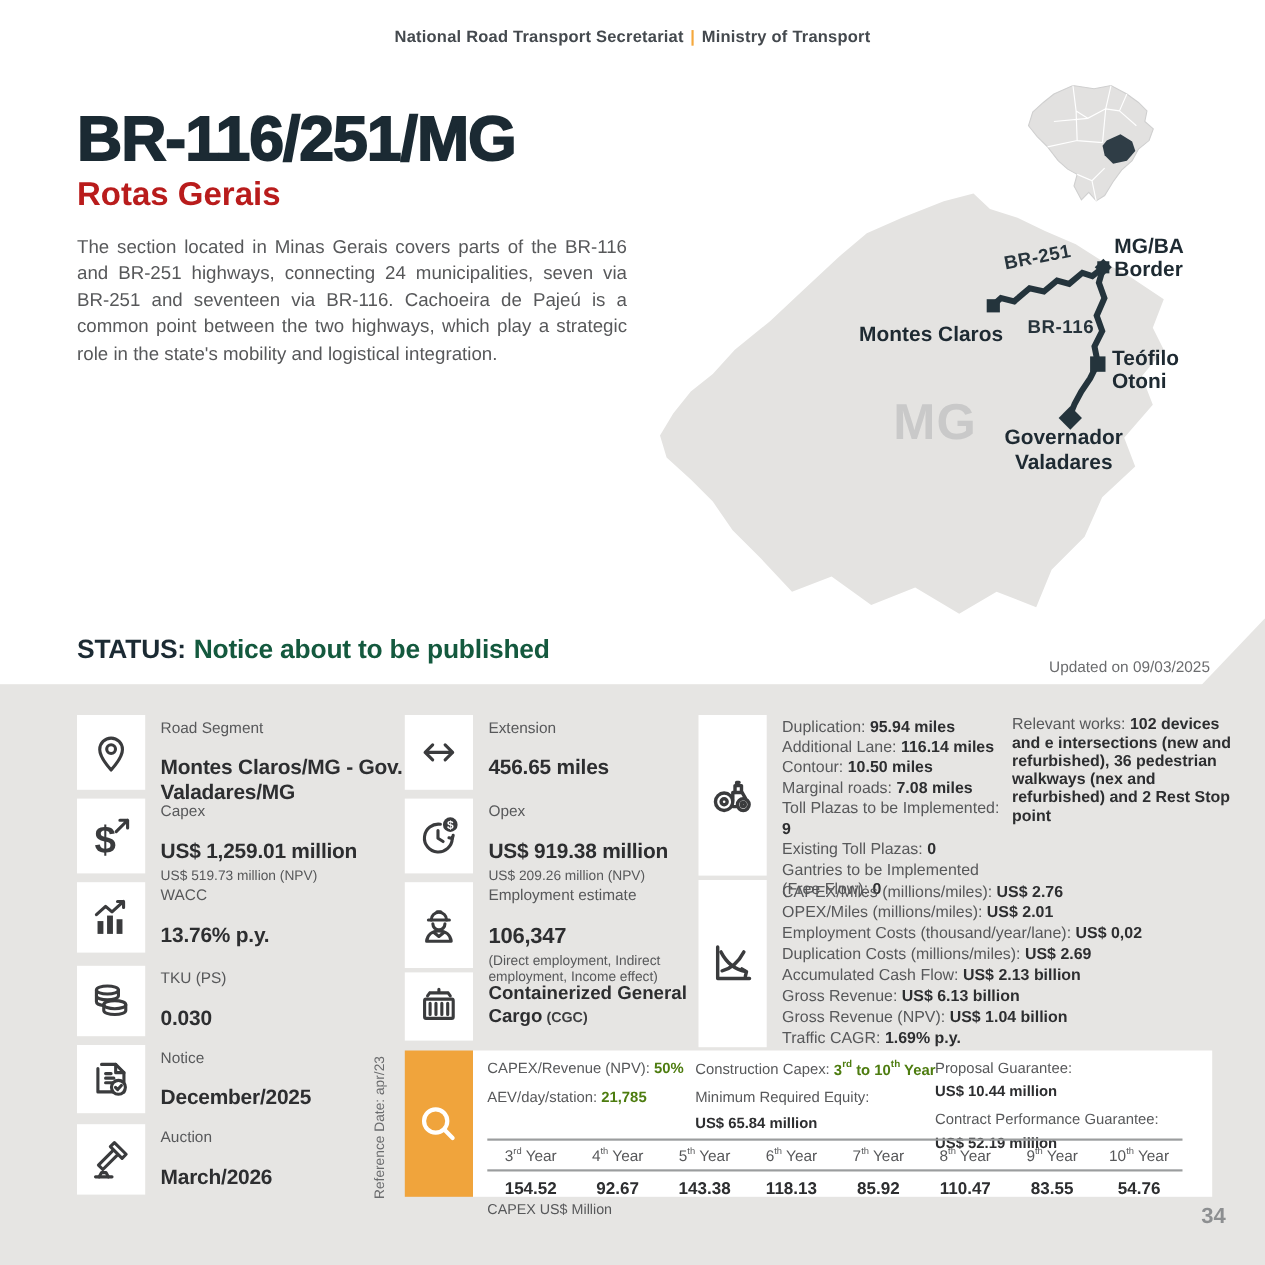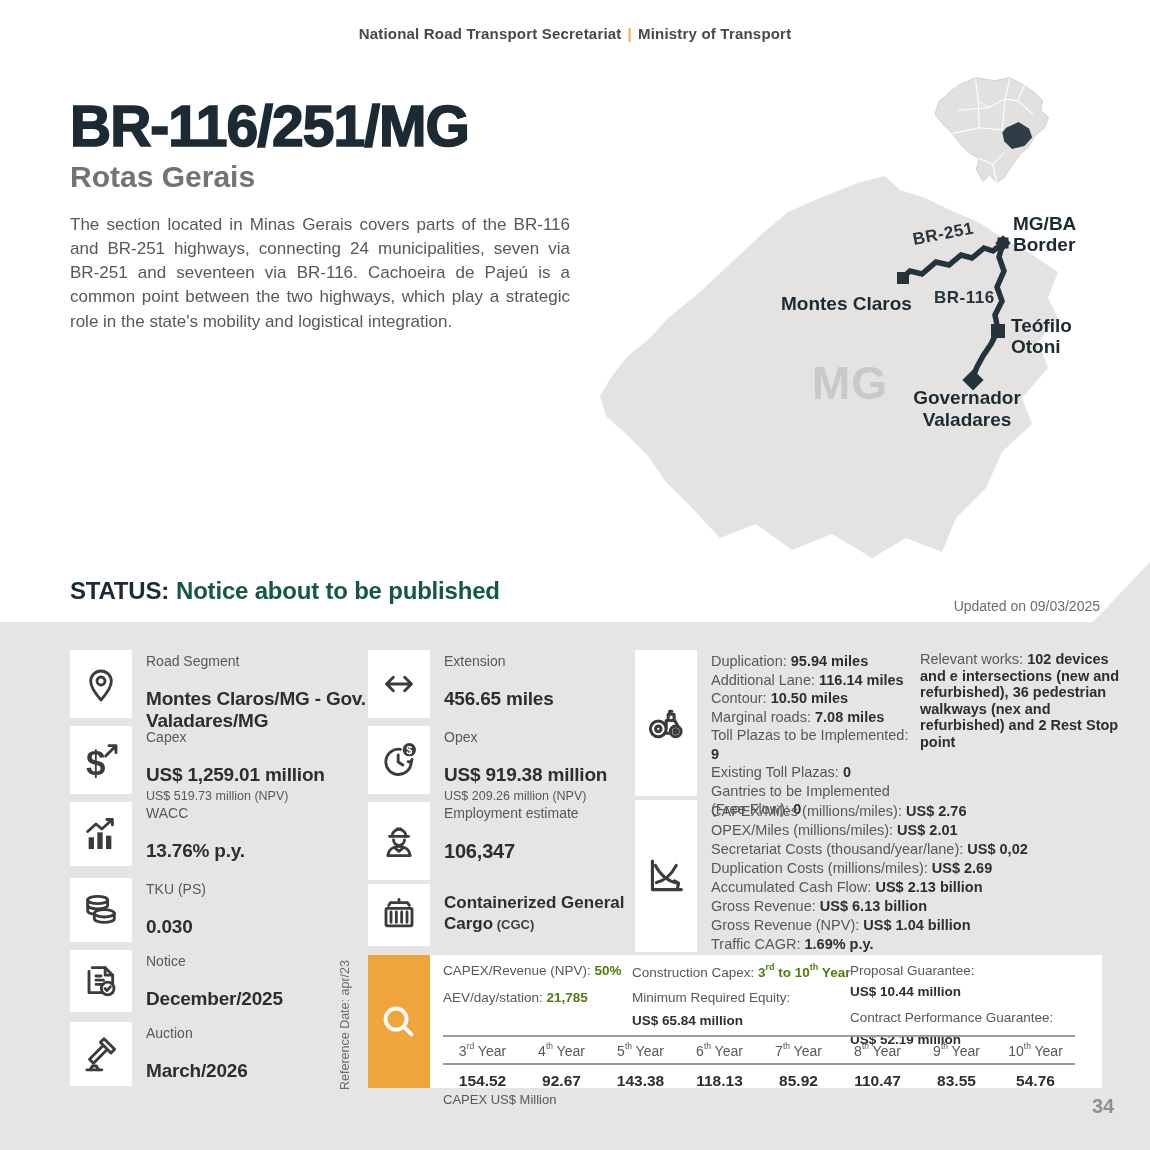--- a/index.html
+++ b/index.html
@@ -6,21 +6,21 @@
   body{margin:0;background:#fff;font-family:"Liberation Sans",sans-serif}
   .page{position:relative;width:1150px;height:1150px;background:#fff;overflow:hidden}
   svg{overflow:visible;display:block}
 
   .topbar{position:absolute;top:25px;left:0;width:100%;text-align:center;
     font-size:15px;font-weight:700;color:#44494e;letter-spacing:.2px}
   .topbar .sep{color:#f5a83c;font-weight:800;padding:0 6px}
 
   .title{position:absolute;left:70px;top:93px;font-size:57px;font-weight:900;
     color:#1b2a33;letter-spacing:-1px;-webkit-text-stroke:1.6px #1b2a33}
-  .subtitle{position:absolute;left:70px;top:160px;font-size:30px;font-weight:600;color:#737373}
+  .subtitle{position:absolute;left:70px;top:160px;font-size:30px;font-weight:600;color:#b91c1c}
   .intro{position:absolute;left:70px;top:213px;width:500px;font-size:17px;line-height:1.42;
     color:#57585a;text-align:justify}
 
   .status{position:absolute;left:70px;top:577px;font-size:24px;font-weight:800;color:#1b2a33;letter-spacing:-.2px}
   .status .sv{color:#14593e;padding-left:7px}
   .updated{position:absolute;top:598px;right:50px;font-size:14px;color:#6b6c6e}
 
   .gray-panel{position:absolute;left:0;top:622px;width:1150px;height:528px;background:#e6e5e3}
   .gray-corner{position:absolute;top:562px;right:0;width:58px;height:61px;background:#e6e5e3;
     clip-path:polygon(100% 0,0 100%,100% 100%)}
@@ -290,20 +290,21 @@
             <path d="M11 4.7h2"></path>
             <path d="M8.7 11.3a3.3 3.3 0 0 0 6.6 0"></path>
             <path d="M5.3 20.8c.4-3.6 3-5.6 6.7-5.6s6.3 2 6.7 5.6z"></path>
             <path d="M9.3 16l2.7 2.2L14.7 16"></path>
           </g>
         </svg>
     </div>
     <div class="ctext">
       <div class="lbl">Employment estimate</div>
       <div class="val" style="font-size:20px">106,347</div>
+      <div class="sub" style="width:192px">(Direct employment, Indirect employment, Income effect)</div>
     </div>
   </div>
 
   <div class="card e4">
     <div class="tile">
       <svg width="40" height="40" viewBox="0 0 24 24">
           <g class="ic" stroke-width="1.5">
             <path d="M12 2.6v2M7 4.6h10M7 4.6 5.8 6.2M17 4.6l1.2 1.6"></path>
             <rect x="4.2" y="8" width="15.6" height="10.5" rx="0.8"></rect>
             <path d="M7.2 10.2v6.2M10.4 10.2v6.2M13.6 10.2v6.2M16.8 10.2v6.2"></path>
@@ -348,21 +349,21 @@
             <path d="M4.6 3.8v15.6h15.8"></path>
             <path d="M6.2 6.2c3.2 6.2 7.2 8.8 12.2 9.7"></path>
             <path d="M17.6 6.2c-2.6 5-6.2 8.2-10.8 9.4"></path>
             <path d="M16.6 14.6l2.3 1.4-.6 2.4"></path>
           </g>
         </svg>
     </div>
     <div class="lines">
       <div class="line"><span>CAPEX/Miles (millions/miles): </span><b>US$ 2.76</b></div>
       <div class="line"><span>OPEX/Miles (millions/miles): </span><b>US$ 2.01</b></div>
-      <div class="line"><span>Secretariat Costs (thousand/year/lane): </span><b>US$ 0,02</b></div>
+      <div class="line"><span>Employment Costs (thousand/year/lane): </span><b>US$ 0,02</b></div>
       <div class="line"><span>Duplication Costs (millions/miles): </span><b>US$ 2.69</b></div>
       <div class="line"><span>Accumulated Cash Flow: </span><b>US$ 2.13 billion</b></div>
       <div class="line"><span>Gross Revenue: </span><b>US$ 6.13 billion</b></div>
       <div class="line"><span>Gross Revenue (NPV): </span><b>US$ 1.04 billion</b></div>
       <div class="line"><span>Traffic CAGR: </span><b>1.69% p.y.</b></div>
     </div>
   </div>
 
   <div class="relevant">
     <span>Relevant works: </span><b>102 devices and e intersections (new and refurbished), 36 pedestrian walkways (nex and refurbished) and 2 Rest Stop point</b>

